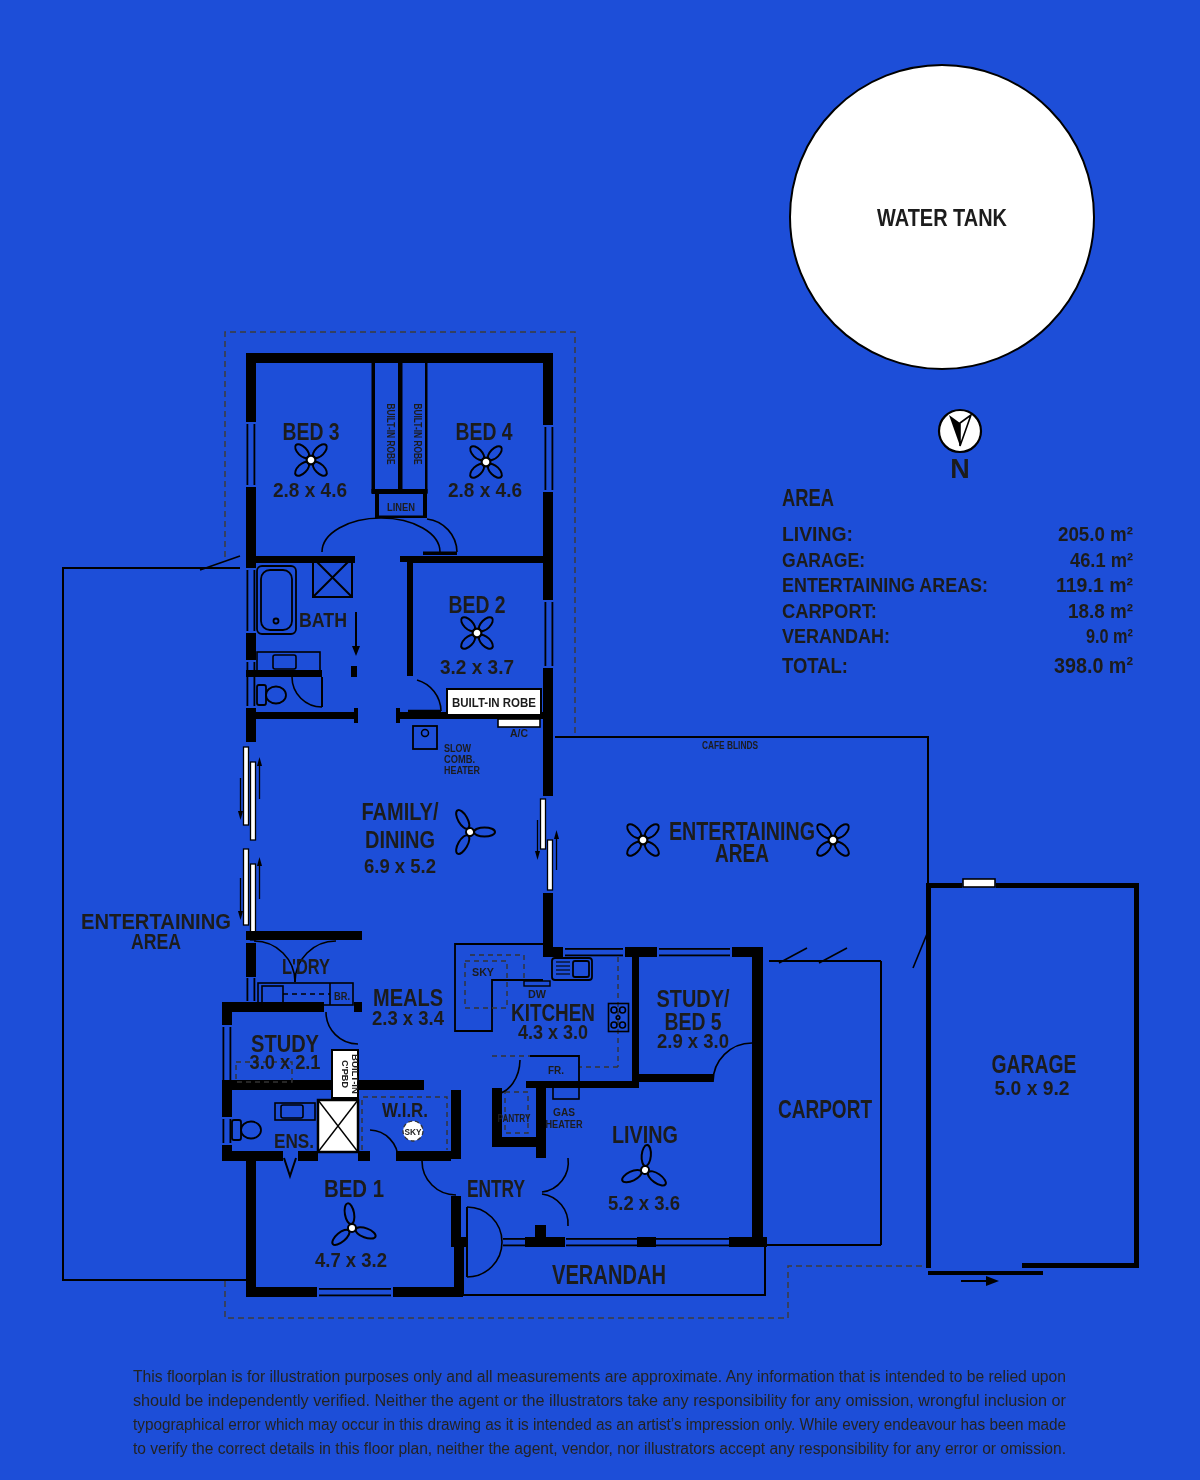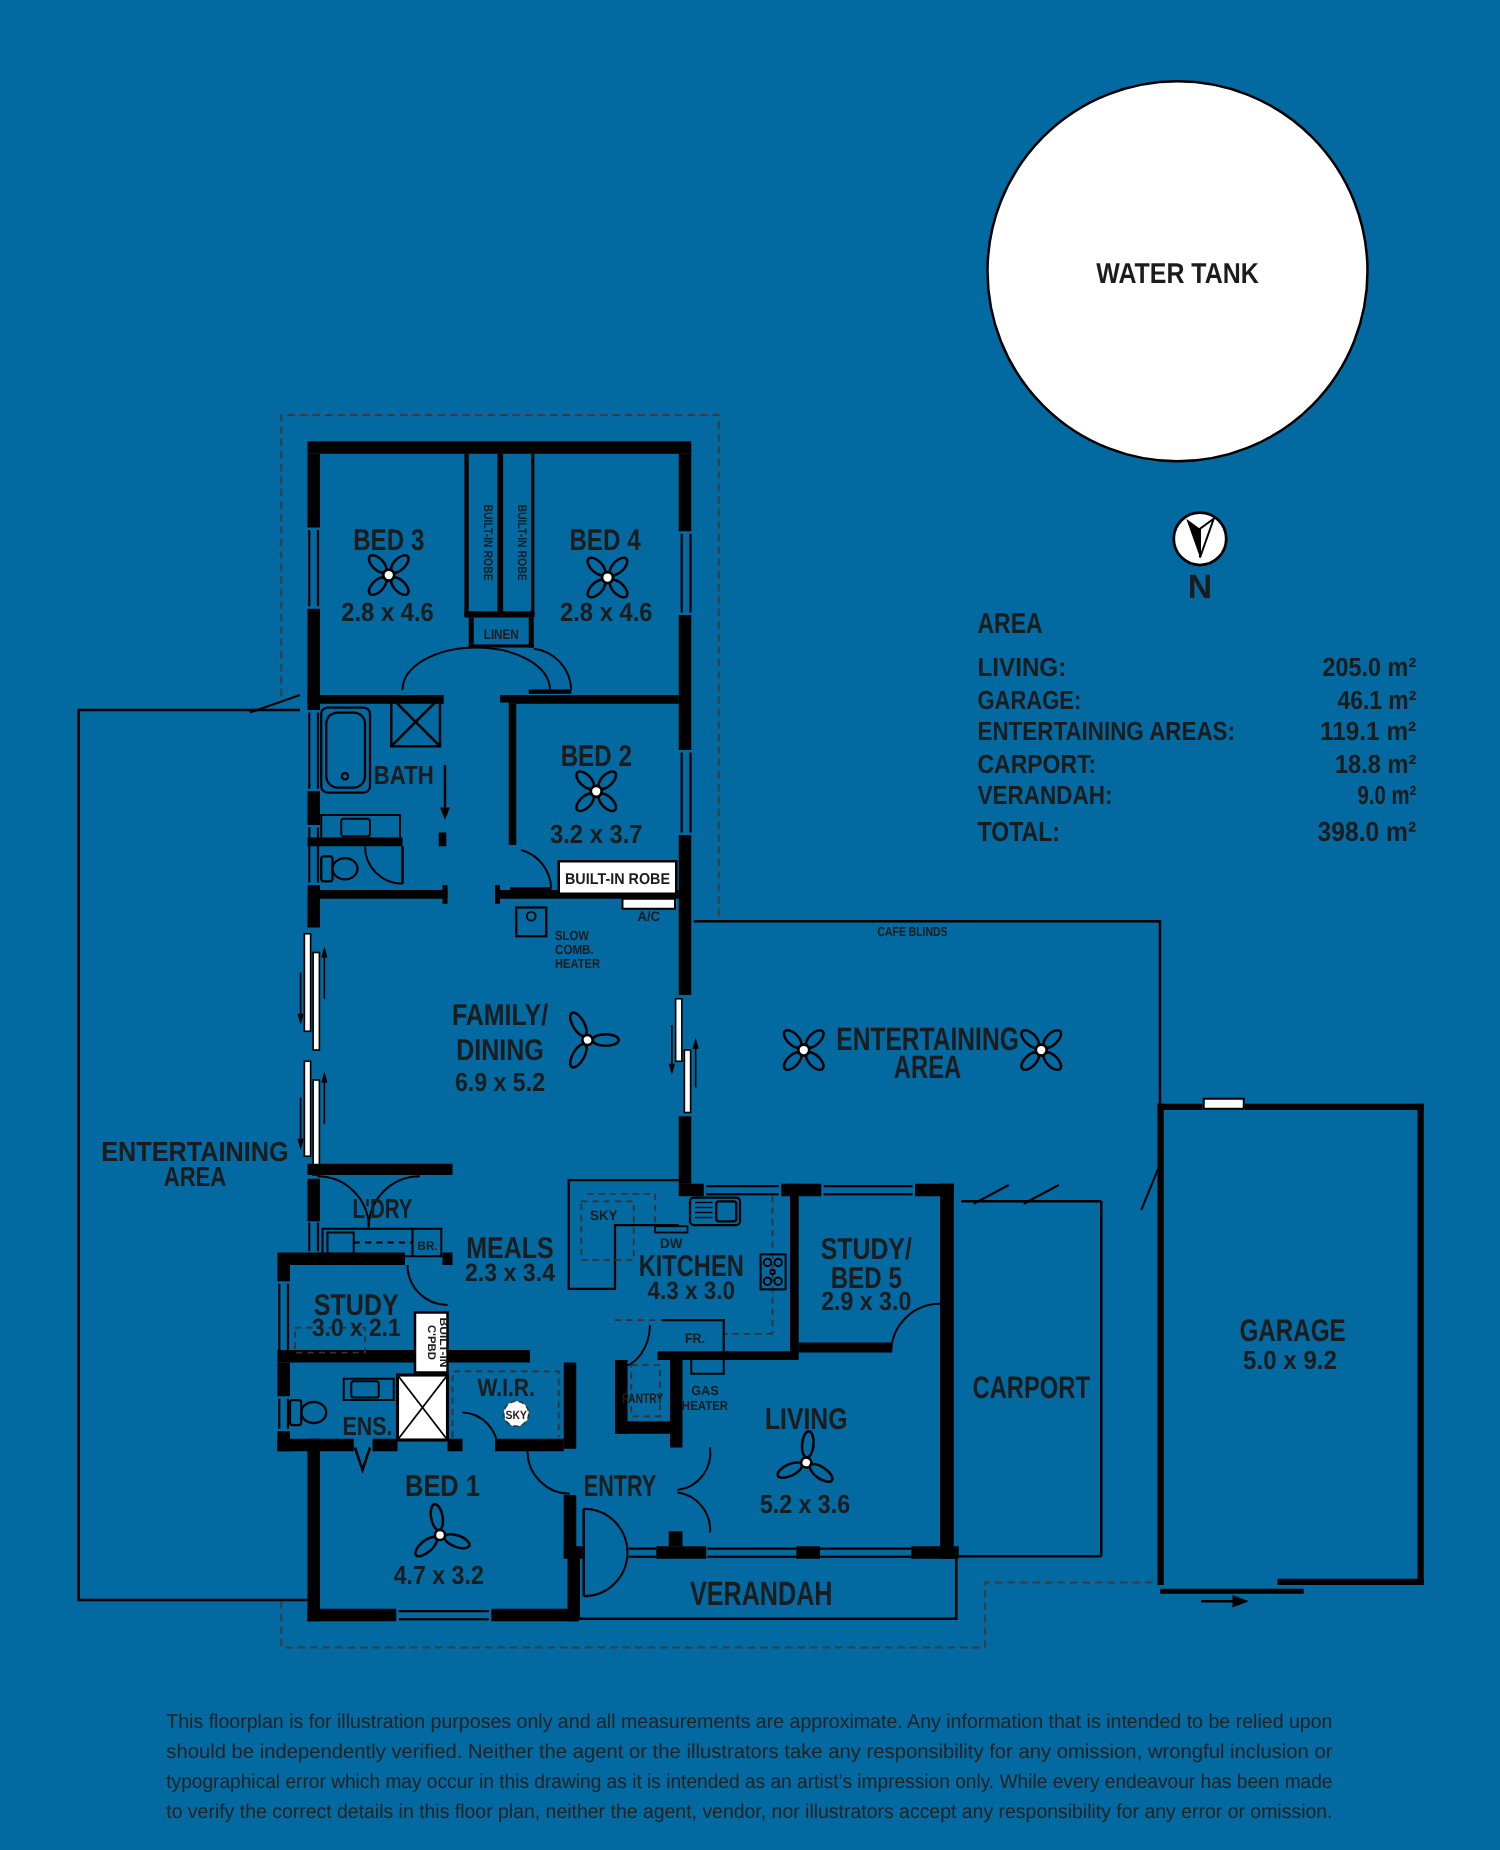--- a/index.html
+++ b/index.html
@@ -1,16 +1,16 @@
 <!DOCTYPE html>
 <html><head>
 <meta charset="utf-8">
 <style>
 html,body{margin:0;padding:0;background:#fff;}
-#page{position:relative;-webkit-font-smoothing:antialiased;width:1200px;height:1480px;background:#0369a1;overflow:hidden;
+#page{position:relative;-webkit-font-smoothing:antialiased;width:1200px;height:1480px;background:#1d4ed8;overflow:hidden;
 font-family:"Liberation Sans", sans-serif;}
 svg text{font-family:"Liberation Sans", sans-serif;fill:#1c1c1c;font-weight:bold;}
 text.ds{font-weight:normal;fill:#232323;}
 </style>
 </head>
 <body>
 <div id="page">
 <svg width="1200" height="1480" viewBox="0 0 1200 1480">
 <defs>
 <g id="fan4">

